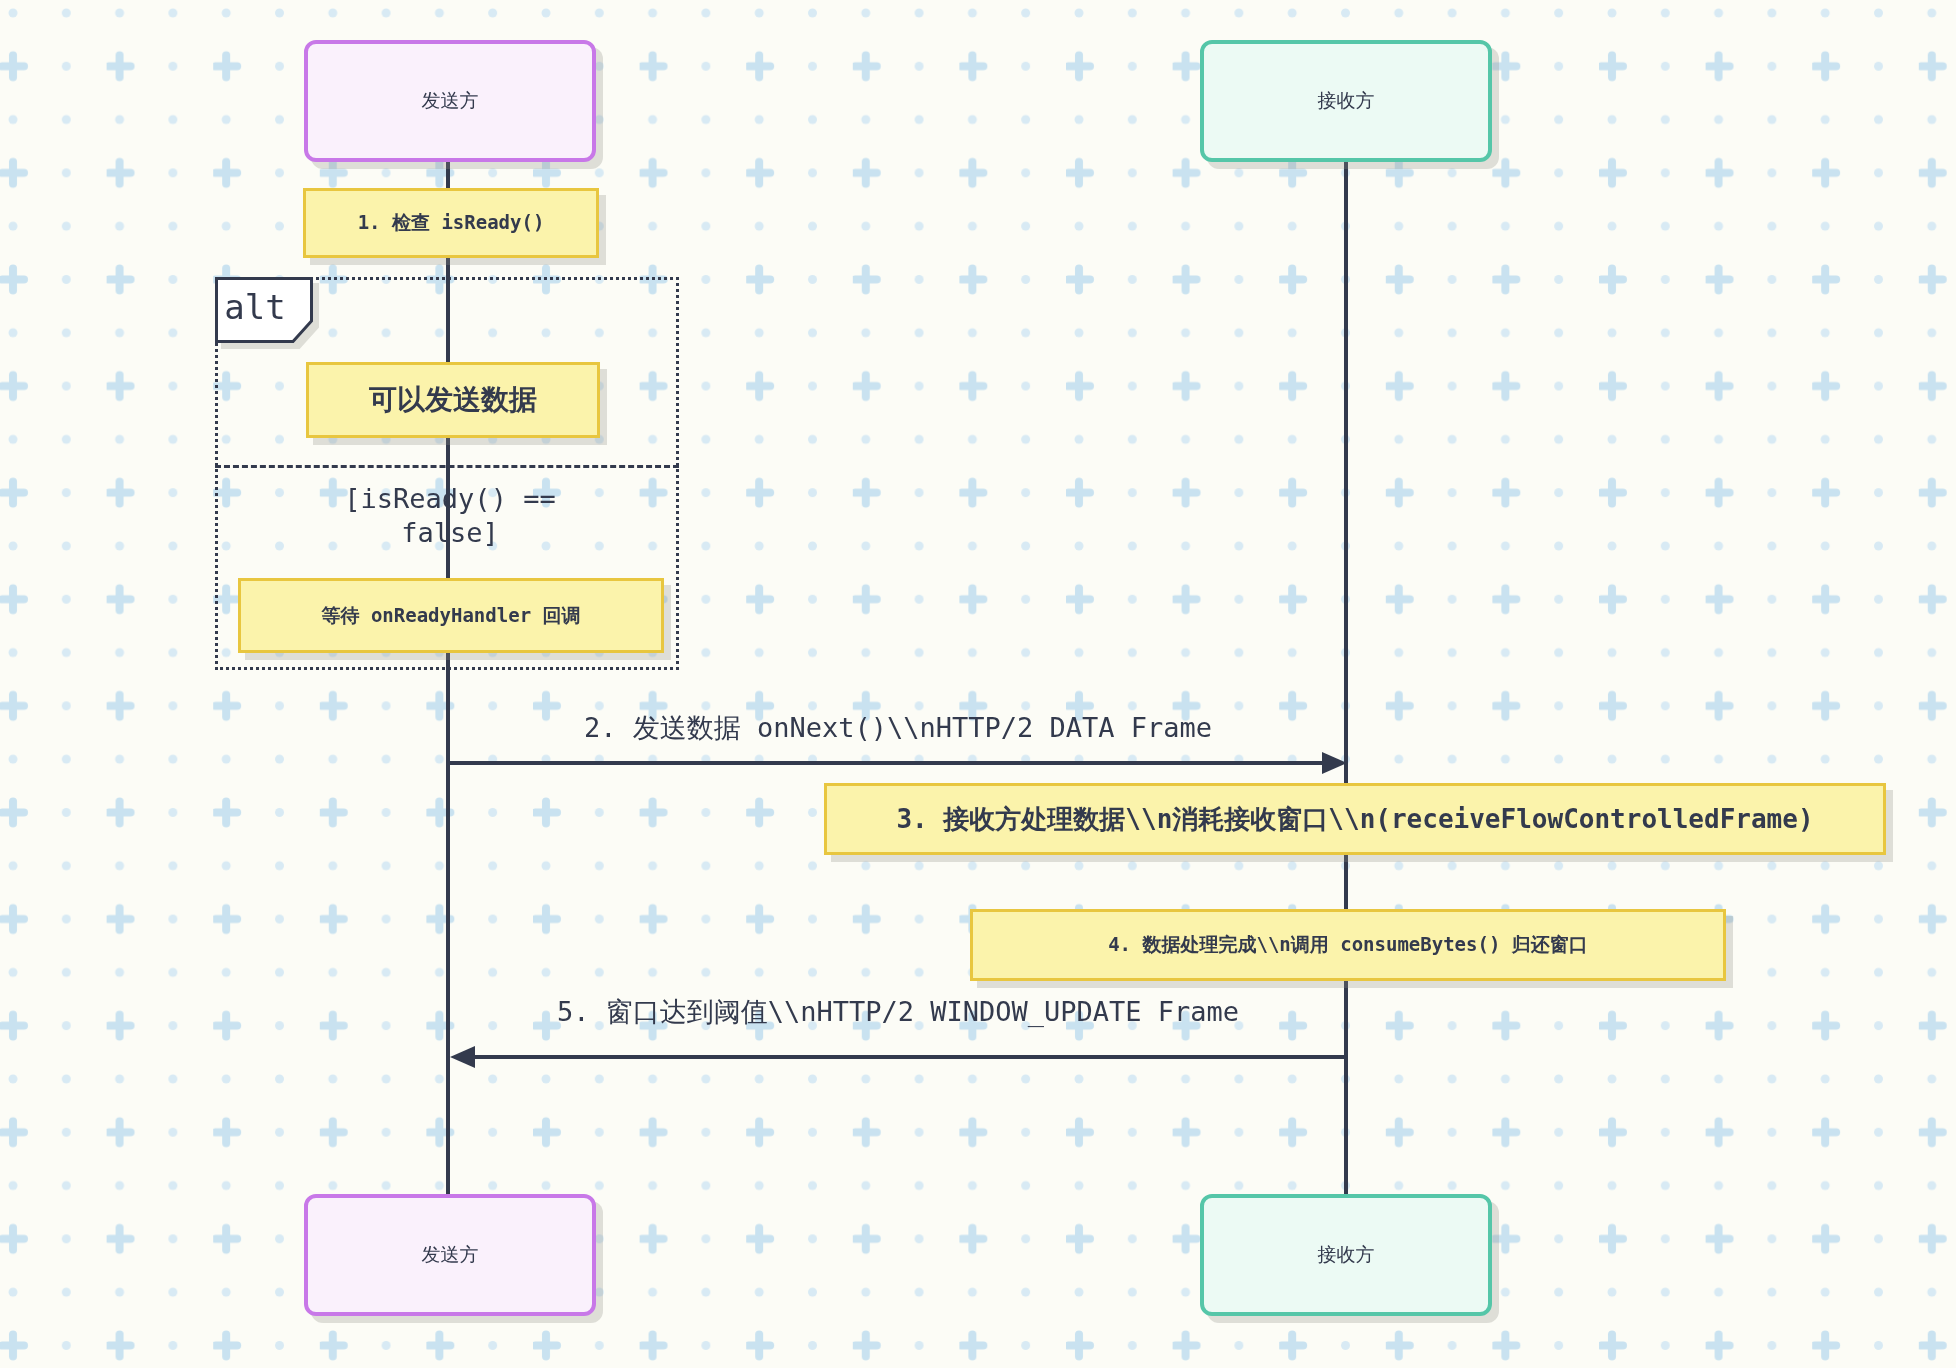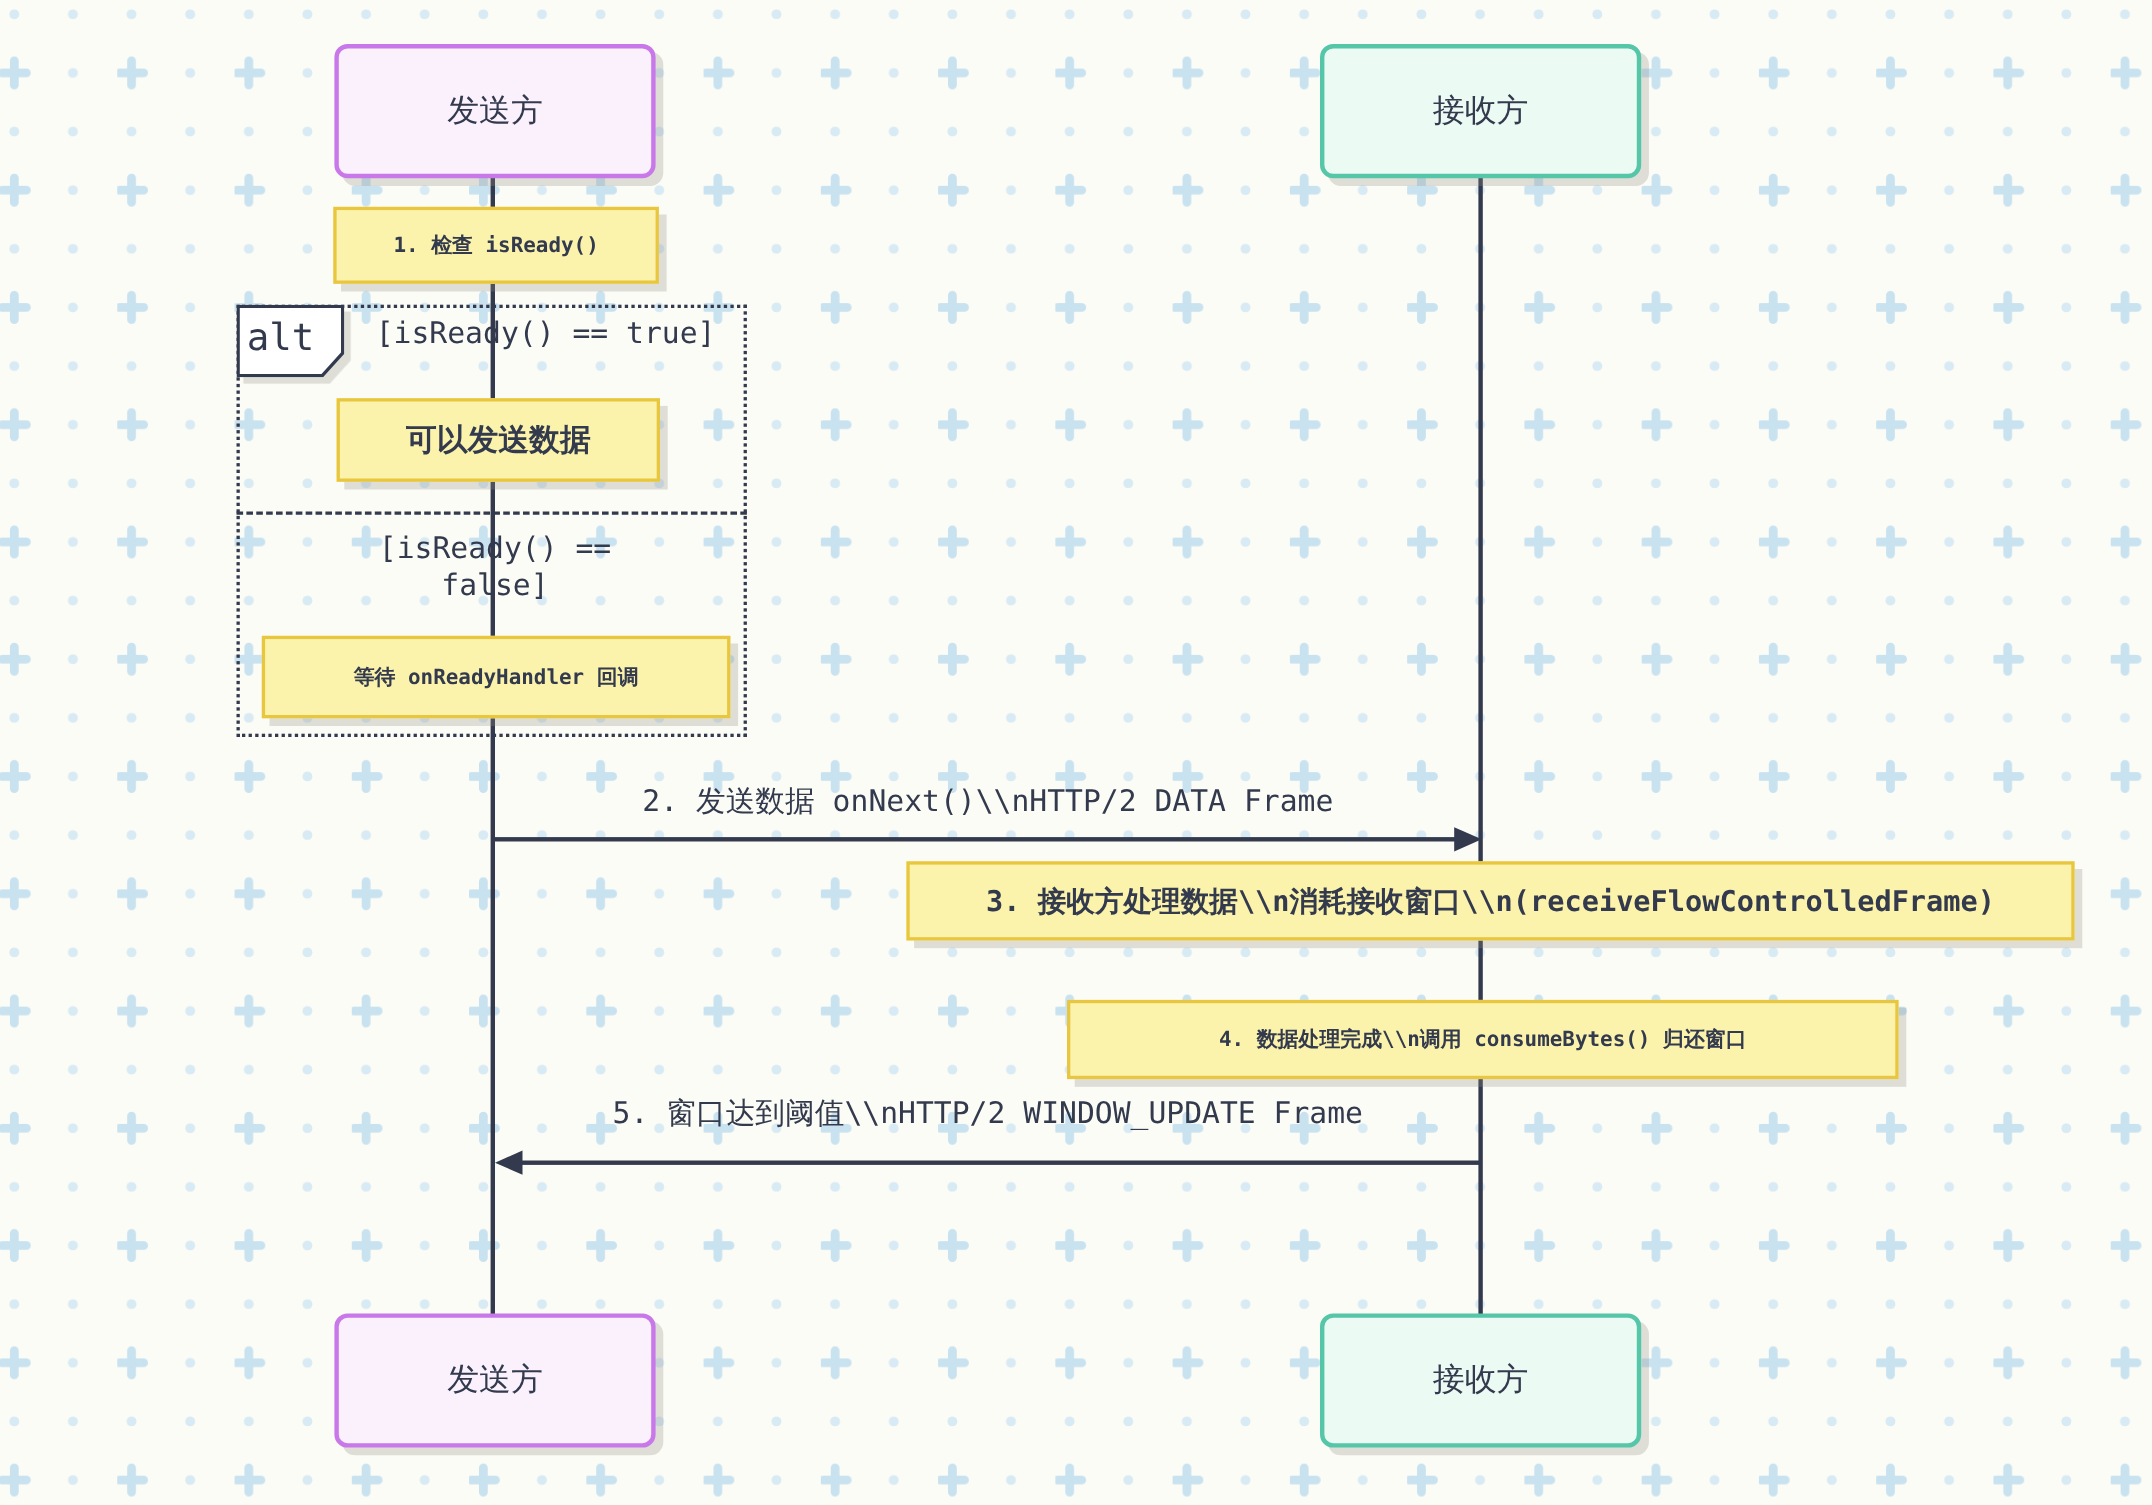--- a/index.html
+++ b/index.html
@@ -20,21 +20,21 @@
   .canvas{position:relative;width:1956px;height:1368px;overflow:hidden;background:var(--background);}
   .bg{position:absolute;inset:0;z-index:0;}
   .bg-dot{fill:var(--pattern-dot);}
   .bg-plus{fill:var(--pattern-plus);}
 
   .lifeline{position:absolute;width:4px;background:var(--ink);z-index:1;}
   .lifeline.sender{left:446px;top:161px;height:1035px;}
   .lifeline.receiver{left:1344px;top:161px;height:1035px;}
 
   .actor{position:absolute;width:292px;height:122px;border:4px solid;border-radius:12px;
-         display:flex;align-items:center;justify-content:center;font-size:29px;font-weight:500;
+         display:flex;align-items:center;justify-content:center;font-size:19px;font-weight:500;
          z-index:3;box-shadow:7px 7px 0 var(--shadow);}
   .actor.sender{left:304px;background:var(--sender-fill);border-color:var(--sender-border);}
   .actor.receiver{left:1200px;background:var(--receiver-fill);border-color:var(--receiver-border);}
   .actor.top{top:40px;}
   .actor.bottom{top:1194px;}
 
   .note{position:absolute;background:var(--note-fill);border:3px solid var(--note-border);
         display:flex;align-items:center;justify-content:center;font-weight:700;font-size:19px;
         white-space:nowrap;z-index:3;box-shadow:7px 7px 0 var(--shadow);}
   .note1{left:303px;top:188px;width:296px;height:70px;}
@@ -104,21 +104,20 @@
     <span>1. 检查 isReady()</span>
   </div>
 
   <div class="alt-frame"></div>
   <div class="alt-label">
     <svg width="98" height="66">
       <polygon points="1.5,1.5 96.5,1.5 96.5,44 78,64.5 1.5,64.5" fill="#ffffff" stroke="var(--ink)" stroke-width="3"></polygon>
     </svg>
     <span>alt</span>
   </div>
-  <div class="guard guard-true">[isReady() == true]</div>
 
   <div class="note note-can-send">
     <span>可以发送数据</span>
   </div>
 
   <div class="alt-divider"></div>
   <div class="guard guard-false">[isReady() == false]</div>
 
   <div class="note note-wait">
     <span>等待 onReadyHandler 回调</span>

